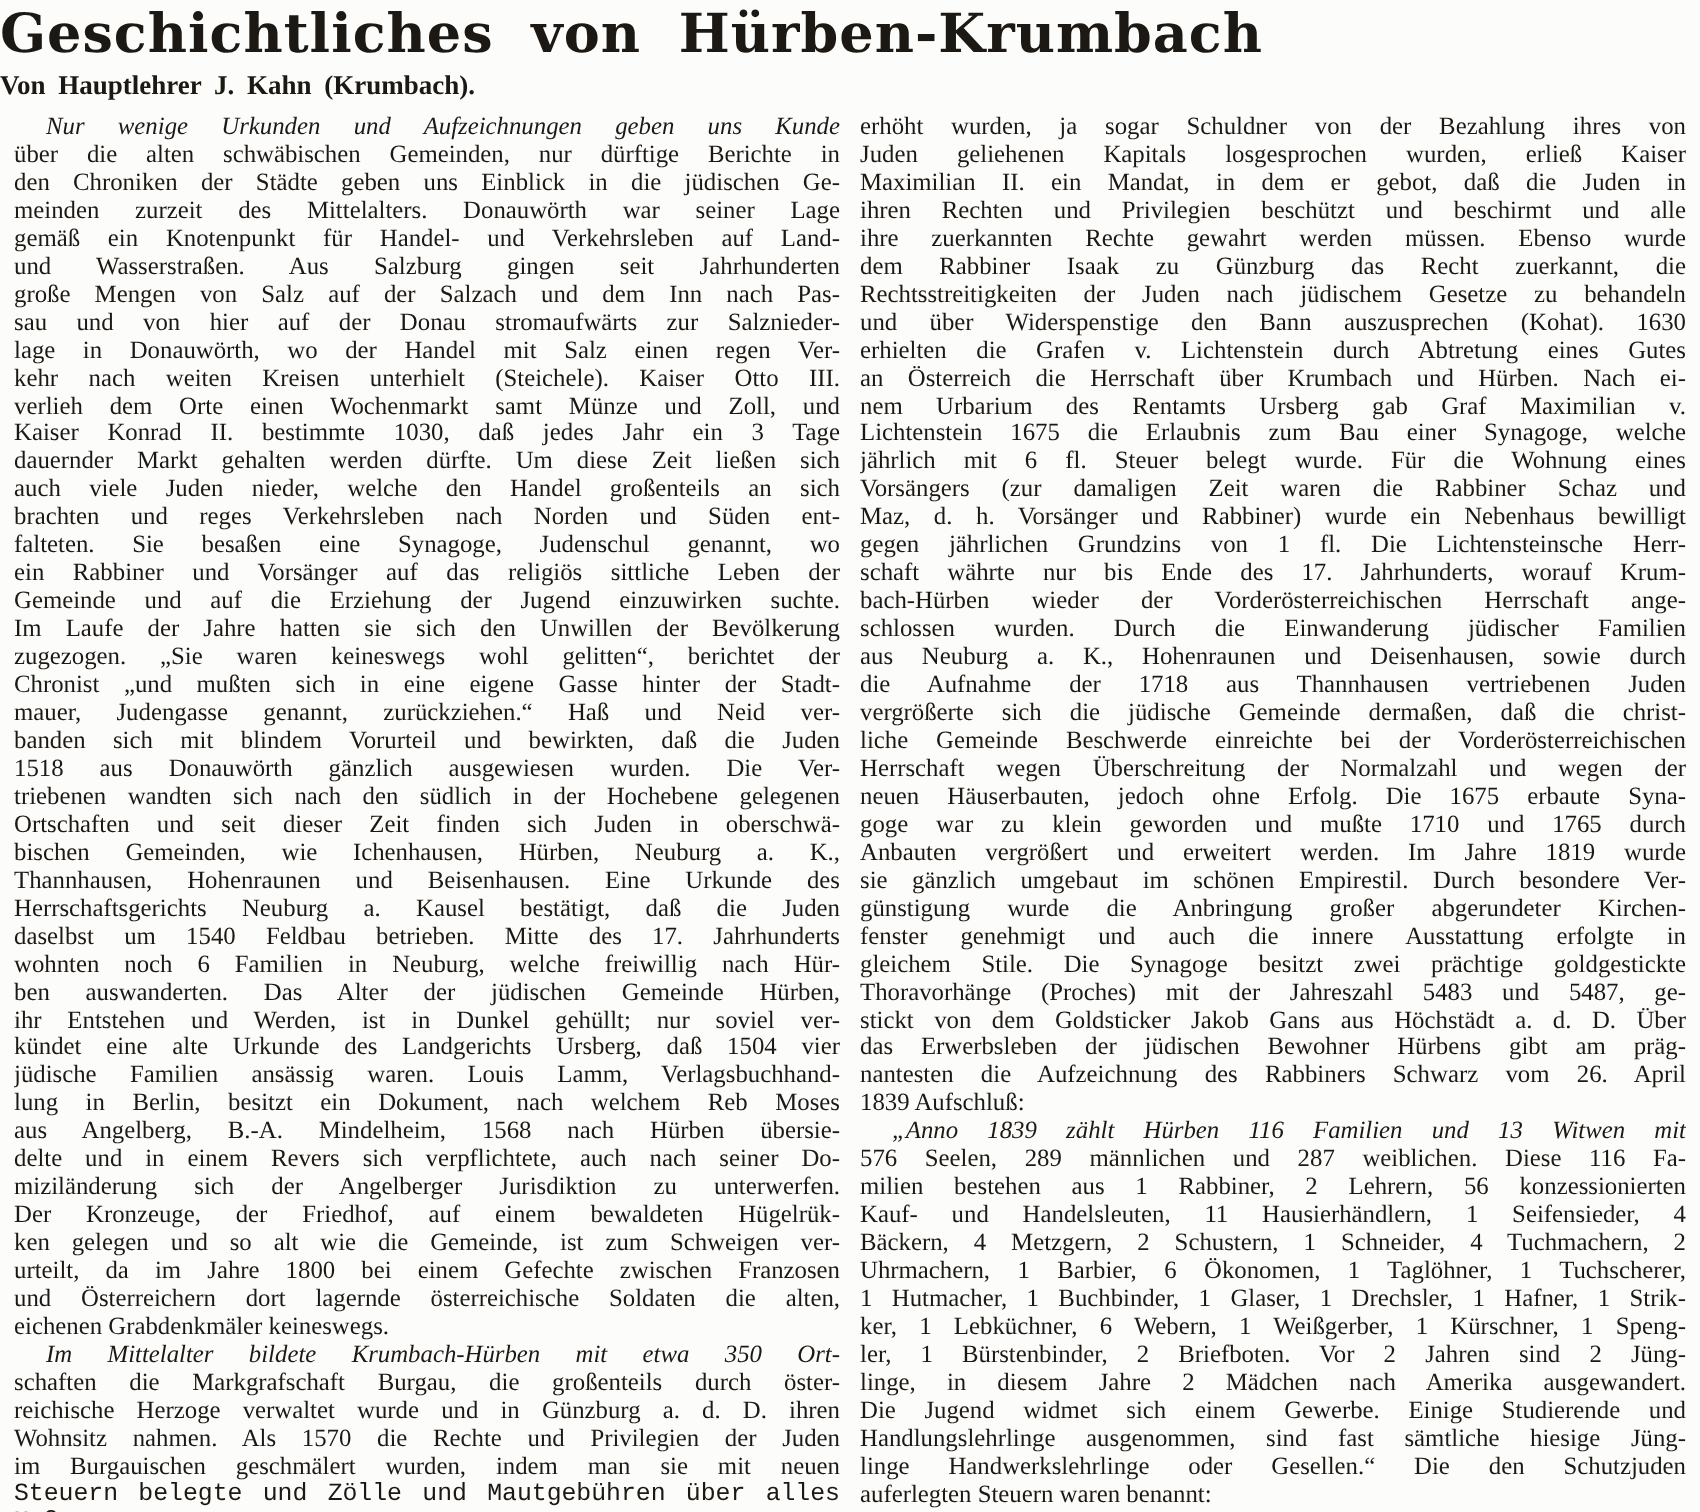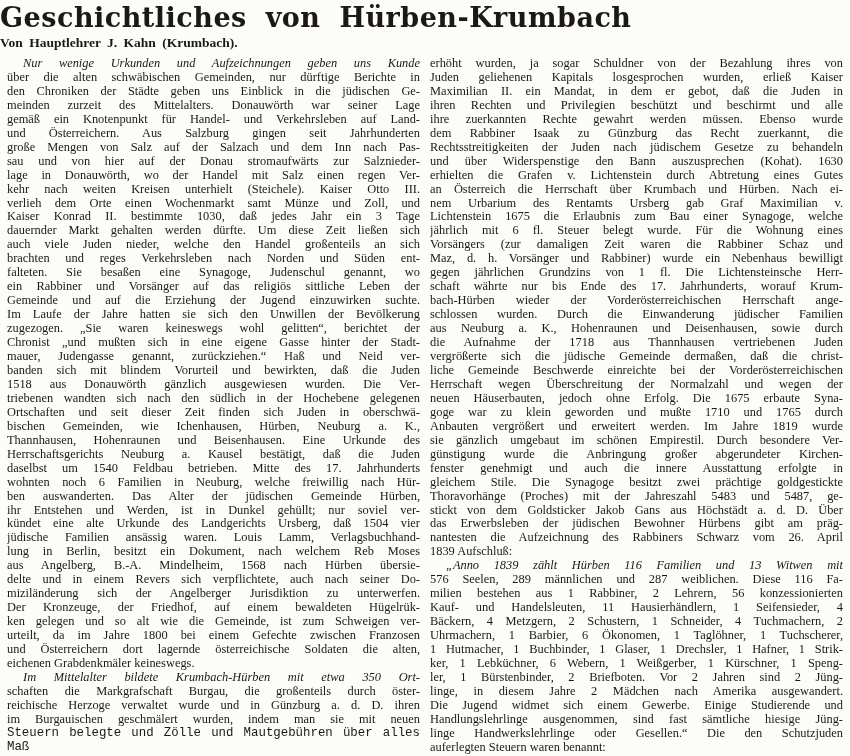--- a/index.html
+++ b/index.html
@@ -78,21 +78,21 @@
     <p class="byline">Von Hauptlehrer J. Kahn (Krumbach).</p>
   </div>
   <div class="columns">
     <div class="col">
         <div class="para indent">
           <div class="line">Nur wenige Urkunden und Aufzeichnungen geben uns Kunde</div>
           <div class="line">über die alten schwäbischen Gemeinden, nur dürftige Berichte in</div>
           <div class="line">den Chroniken der Städte geben uns Einblick in die jüdischen Ge-</div>
           <div class="line">meinden zurzeit des Mittelalters. Donauwörth war seiner Lage</div>
           <div class="line">gemäß ein Knotenpunkt für Handel- und Verkehrsleben auf Land-</div>
-          <div class="line">und Österreichern. Aus Salzburg gingen seit Jahrhunderten</div>
+          <div class="line">und Wasserstraßen. Aus Salzburg gingen seit Jahrhunderten</div>
           <div class="line">große Mengen von Salz auf der Salzach und dem Inn nach Pas-</div>
           <div class="line">sau und von hier auf der Donau stromaufwärts zur Salznieder-</div>
           <div class="line">lage in Donauwörth, wo der Handel mit Salz einen regen Ver-</div>
           <div class="line">kehr nach weiten Kreisen unterhielt (Steichele). Kaiser Otto III.</div>
           <div class="line">verlieh dem Orte einen Wochenmarkt samt Münze und Zoll, und</div>
           <div class="line">Kaiser Konrad II. bestimmte 1030, daß jedes Jahr ein 3 Tage</div>
           <div class="line">dauernder Markt gehalten werden dürfte. Um diese Zeit ließen sich</div>
           <div class="line">auch viele Juden nieder, welche den Handel großenteils an sich</div>
           <div class="line">brachten und reges Verkehrsleben nach Norden und Süden ent-</div>
           <div class="line">falteten. Sie besaßen eine Synagoge, Judenschul genannt, wo</div>
@@ -122,20 +122,21 @@
           <div class="line">Der Kronzeuge, der Friedhof, auf einem bewaldeten Hügelrük-</div>
           <div class="line">ken gelegen und so alt wie die Gemeinde, ist zum Schweigen ver-</div>
           <div class="line">urteilt, da im Jahre 1800 bei einem Gefechte zwischen Franzosen</div>
           <div class="line">und Österreichern dort lagernde österreichische Soldaten die alten,</div>
           <div class="line">eichenen Grabdenkmäler keineswegs.</div>
         </div>
         <div class="para indent cont">
           <div class="line">Im Mittelalter bildete Krumbach-Hürben mit etwa 350 Ort-</div>
           <div class="line">schaften die Markgrafschaft Burgau, die großenteils durch öster-</div>
           <div class="line">reichische Herzoge verwaltet wurde und in Günzburg a. d. D. ihren</div>
+          <div class="line">Wohnsitz nahmen. Als 1570 die Rechte und Privilegien der Juden</div>
           <div class="line">im Burgauischen geschmälert wurden, indem man sie mit neuen</div>
           <div class="line">Steuern belegte und Zölle und Mautgebühren über alles Maß</div>
         </div>
       </div>
     <div class="col">
         <div class="para">
           <div class="line">erhöht wurden, ja sogar Schuldner von der Bezahlung ihres von</div>
           <div class="line">Juden geliehenen Kapitals losgesprochen wurden, erließ Kaiser</div>
           <div class="line">Maximilian II. ein Mandat, in dem er gebot, daß die Juden in</div>
           <div class="line">ihren Rechten und Privilegien beschützt und beschirmt und alle</div>

